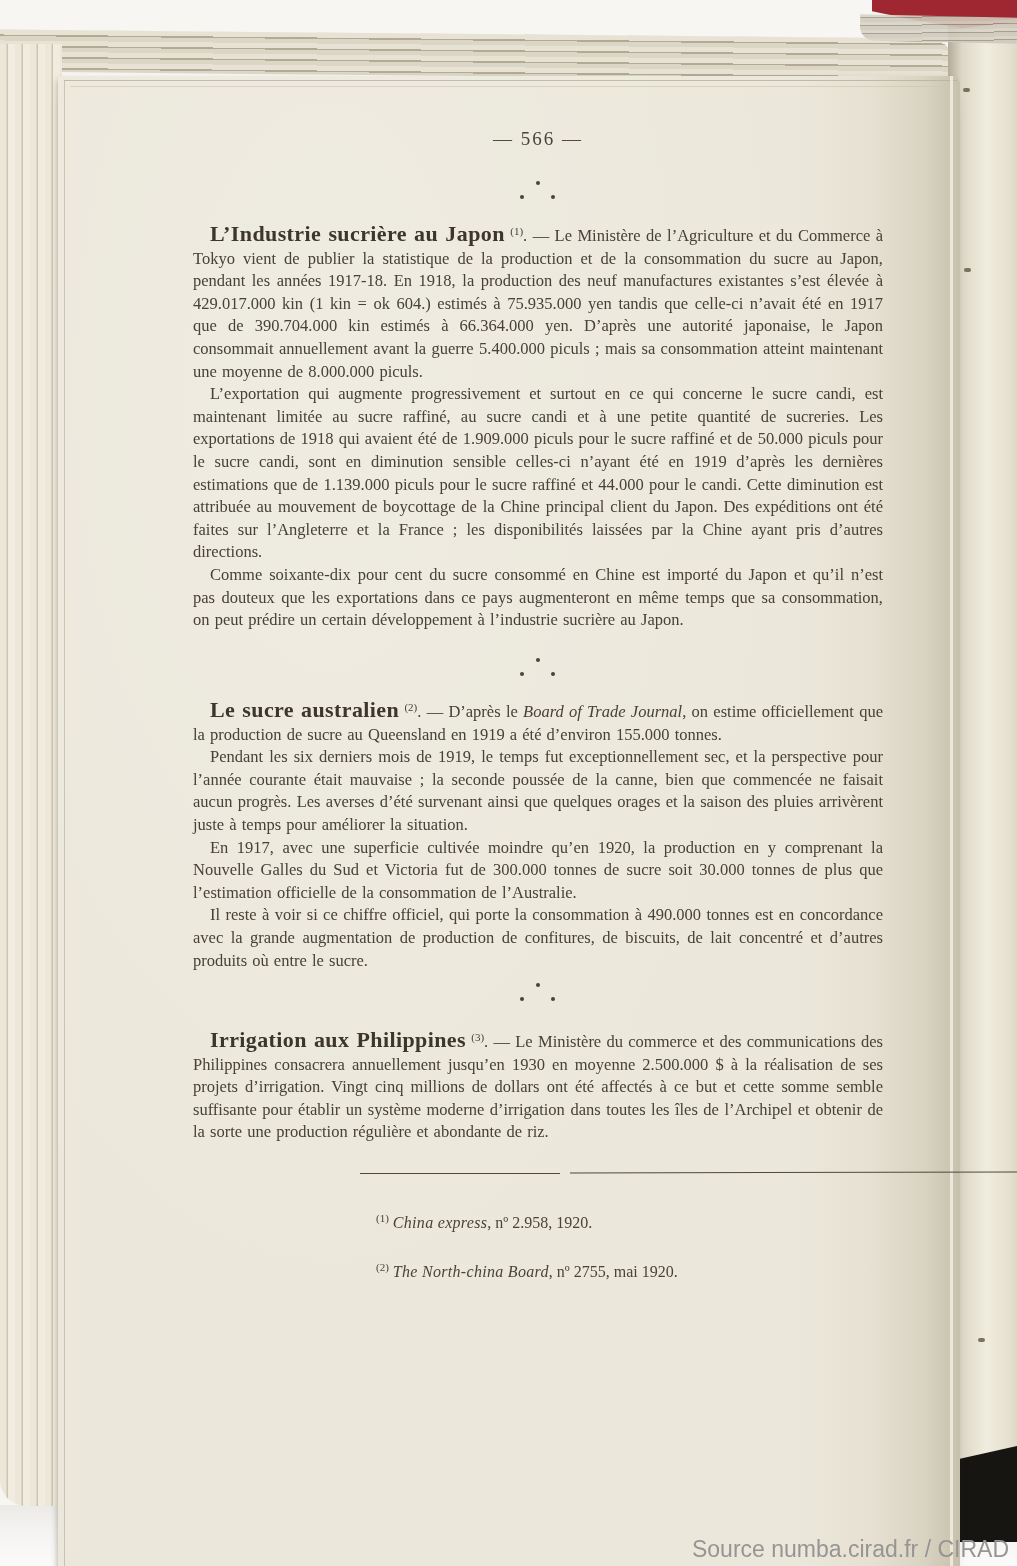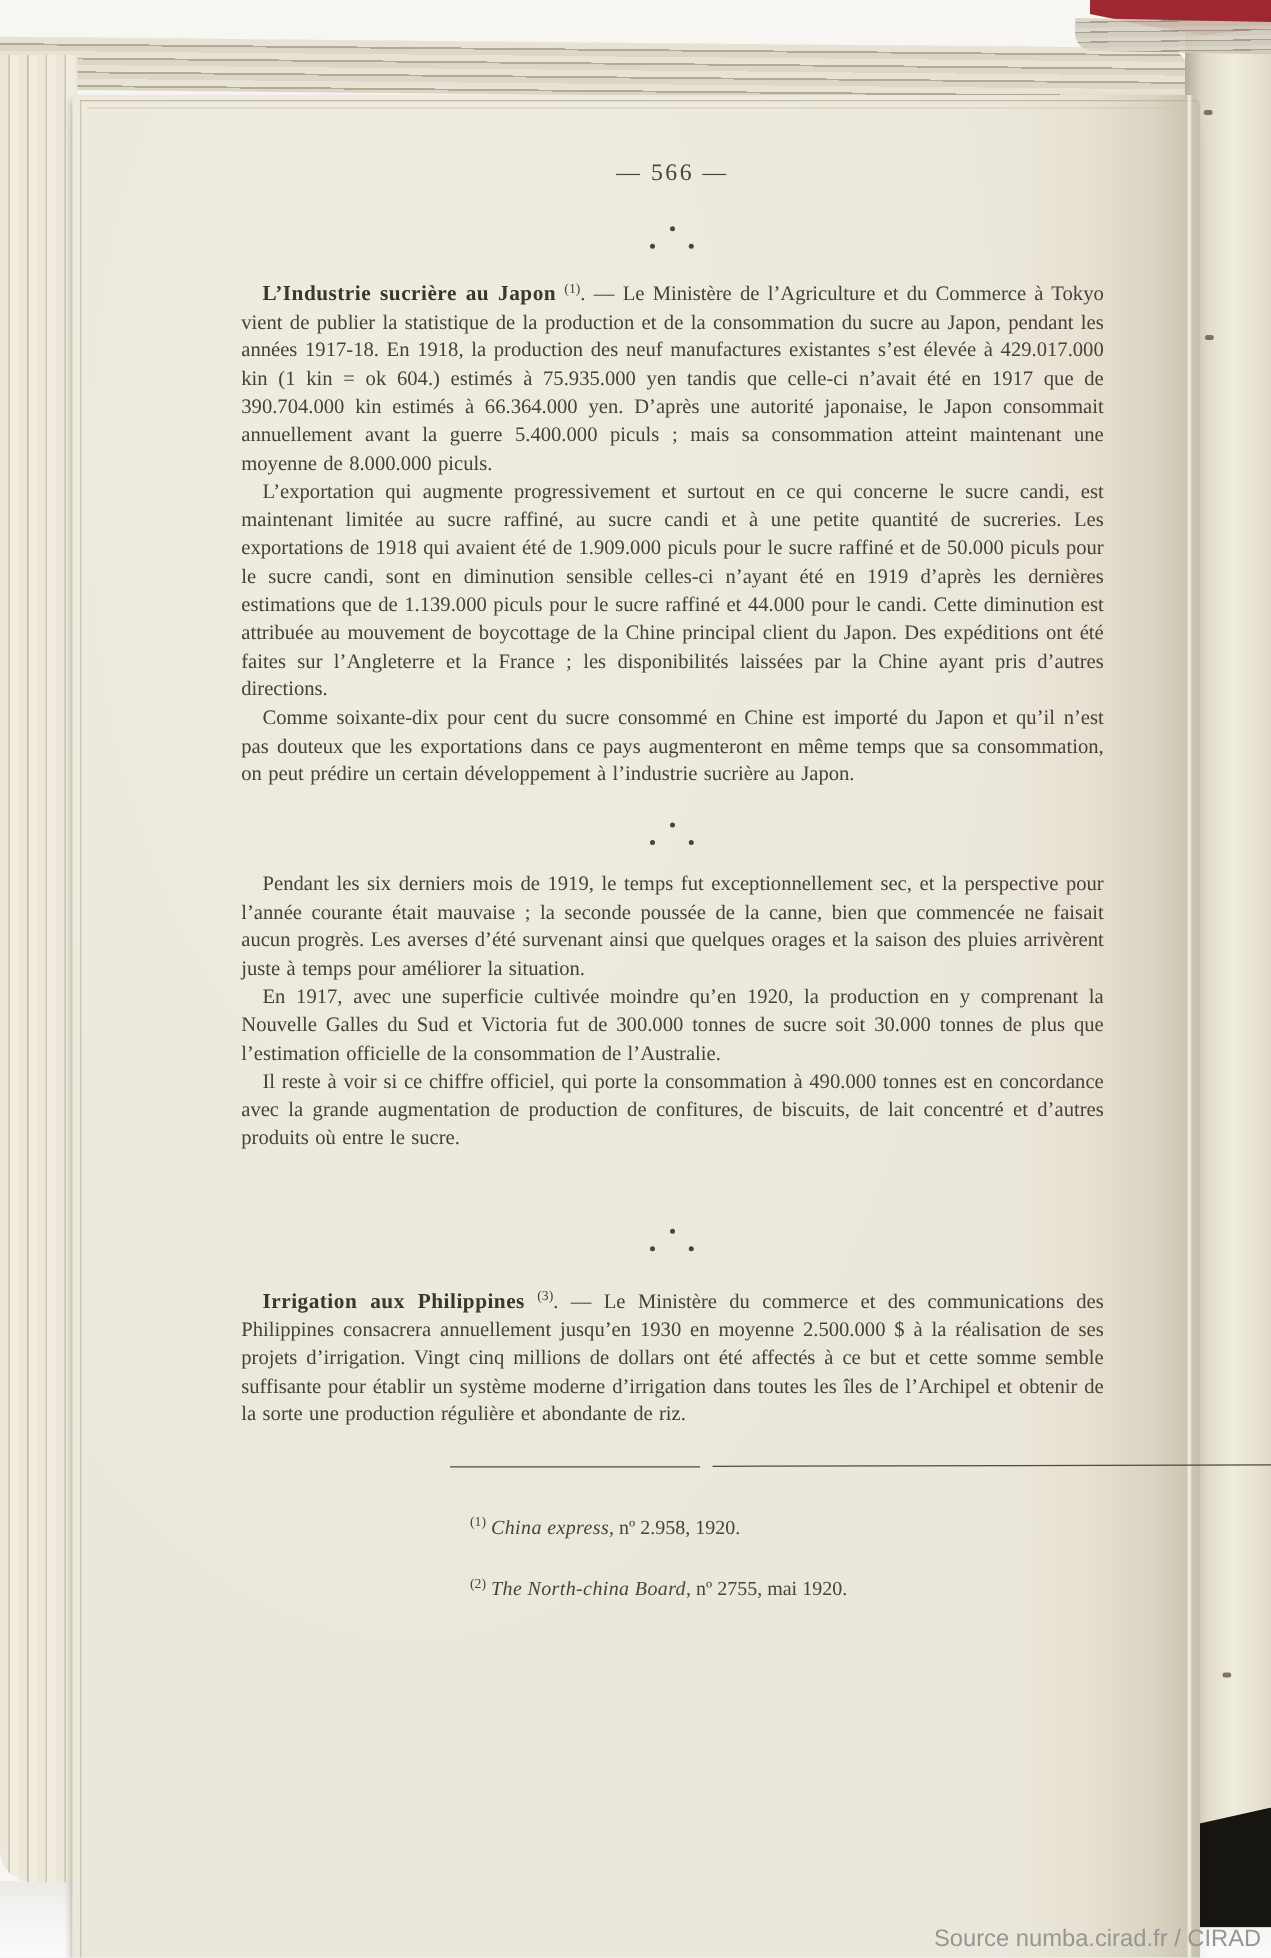--- a/index.html
+++ b/index.html
@@ -45,31 +45,31 @@
   .asterism{position:absolute;left:50%;margin-left:-18px;width:36px;height:20px;}
   .asterism i{position:absolute;width:4px;height:4px;border-radius:50%;background:#49433a;}
   .asterism i.d1{left:16px;top:0;}
   .asterism i.d2{left:0;top:14px;}
   .asterism i.d3{left:31px;top:14px;}
   .sep1{top:105px;} .sep2{top:582px;} .sep3{top:907px;}
   .section{position:absolute;left:0;width:100%;}
   .sec1{top:144px;} .sec2{top:620px;} .sec3{top:950px;}
   .para{margin:0;font-size:16.5px;line-height:22.6px;text-align:justify;text-indent:17px;
     color:#474137;word-spacing:1px;}
-  .para b{font-size:17px;letter-spacing:.4px;color:#3c362d;}
+  .para b{font-size:22px;letter-spacing:.4px;color:#3c362d;}
   .fnref{font-size:11px;vertical-align:6px;letter-spacing:0;}
   .footrule{position:absolute;left:167px;top:1096px;width:660px;height:3px;}
   .footrule .seg1{position:absolute;left:0;top:1px;width:200px;border-top:1.6px solid #4f493e;}
   .footrule .seg2{position:absolute;left:210px;top:0;width:450px;border-top:1.6px solid #4f493e;transform:rotate(-0.15deg);}
   .footnotes{position:absolute;left:167px;top:1112px;width:640px;}
   .footnote{margin:16px;font-size:16px;line-height:28px;color:#49433a;text-align:left;text-indent:0;}
   .footnote i{letter-spacing:.3px;}
   
   .source-bar{position:absolute;right:8px;bottom:3px;
-    font-family:"Liberation Sans", sans-serif;font-size:19px;color:#969594;}
+    font-family:"Liberation Sans", sans-serif;font-size:23px;color:#969594;}
 </style>
 </head>
 <body>
 
 <div class="floor"></div>
 <div class="top-stack"></div>
 <div class="left-stack"></div>
 <div class="gutter-strip"></div>
 <div class="red-cover-top"></div>
 <div class="top-right-edges"></div>
@@ -101,20 +101,21 @@
       <p class="para">Comme soixante-dix pour cent du sucre consommé en Chine est importé du Japon et qu’il n’est pas douteux que les exportations dans ce pays augmenteront en même temps que sa consommation, on peut prédire un certain développement à l’industrie sucrière au Japon.</p>
     </div>
 
     <div class="asterism sep2">
         <i class="d1"></i>
         <i class="d2"></i>
         <i class="d3"></i>
       </div>
 
     <div class="section sec2">
+      <p class="para"><b>Le sucre australien</b> <sup class="fnref">(2)</sup><span>. — </span><span>D’après le </span><i>Board of Trade Journal</i><span>, on estime officiellement que la production de sucre au Queensland en 1919 a été d’environ 155.000 tonnes.</span></p>
       <p class="para">Pendant les six derniers mois de 1919, le temps fut exceptionnellement sec, et la perspective pour l’année courante était mauvaise ; la seconde poussée de la canne, bien que commencée ne faisait aucun progrès. Les averses d’été survenant ainsi que quelques orages et la saison des pluies arrivèrent juste à temps pour améliorer la situation.</p>
       <p class="para">En 1917, avec une superficie cultivée moindre qu’en 1920, la production en y comprenant la Nouvelle Galles du Sud et Victoria fut de 300.000 tonnes de sucre soit 30.000 tonnes de plus que l’estimation officielle de la consommation de l’Australie.</p>
       <p class="para">Il reste à voir si ce chiffre officiel, qui porte la consommation à 490.000 tonnes est en concordance avec la grande augmentation de production de confitures, de biscuits, de lait concentré et d’autres produits où entre le sucre.</p>
     </div>
 
     <div class="asterism sep3">
         <i class="d1"></i>
         <i class="d2"></i>
         <i class="d3"></i>
       </div>

